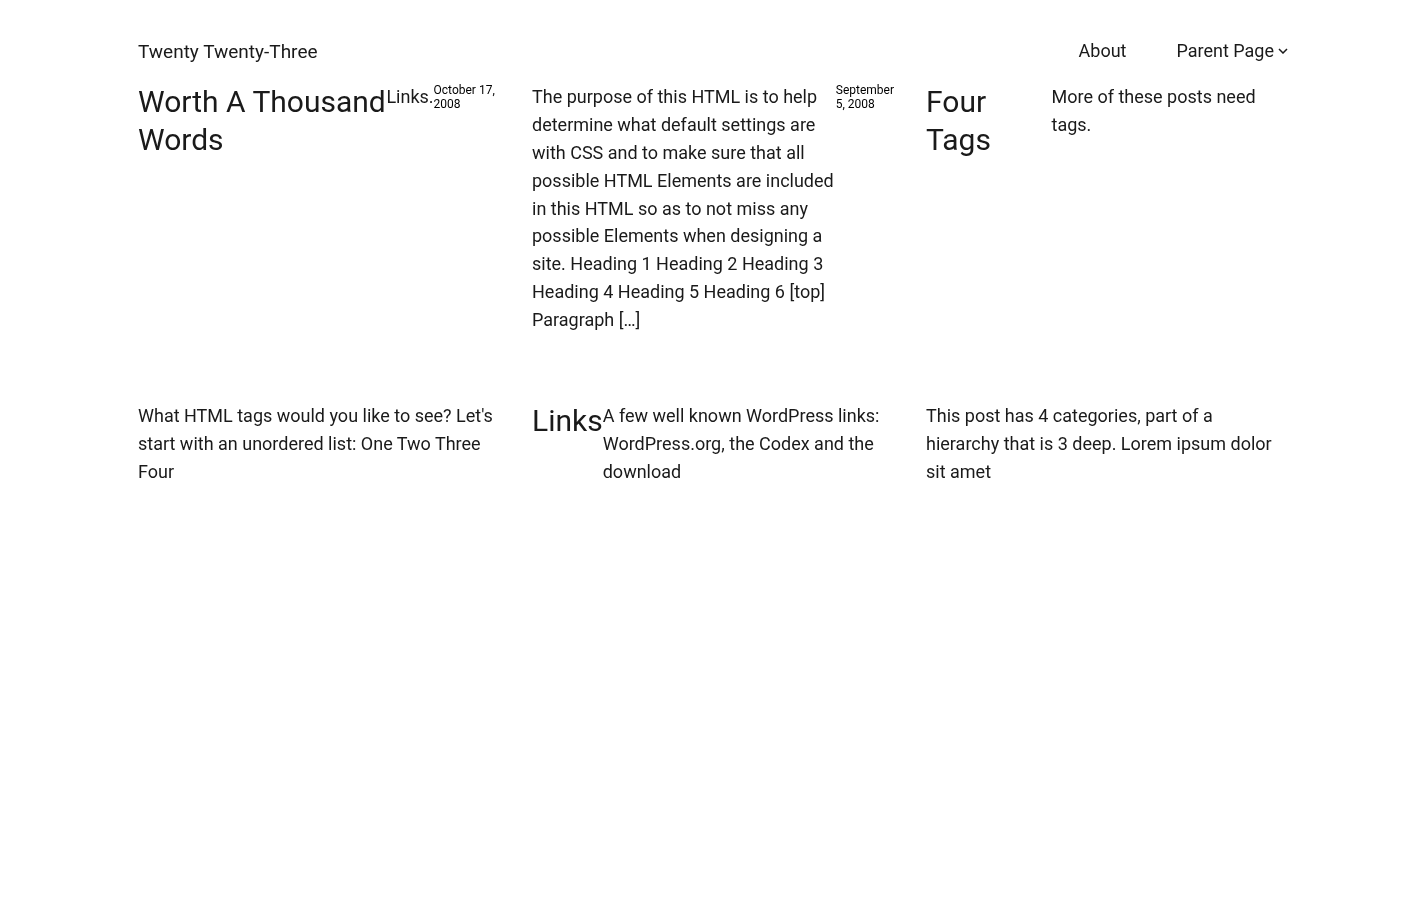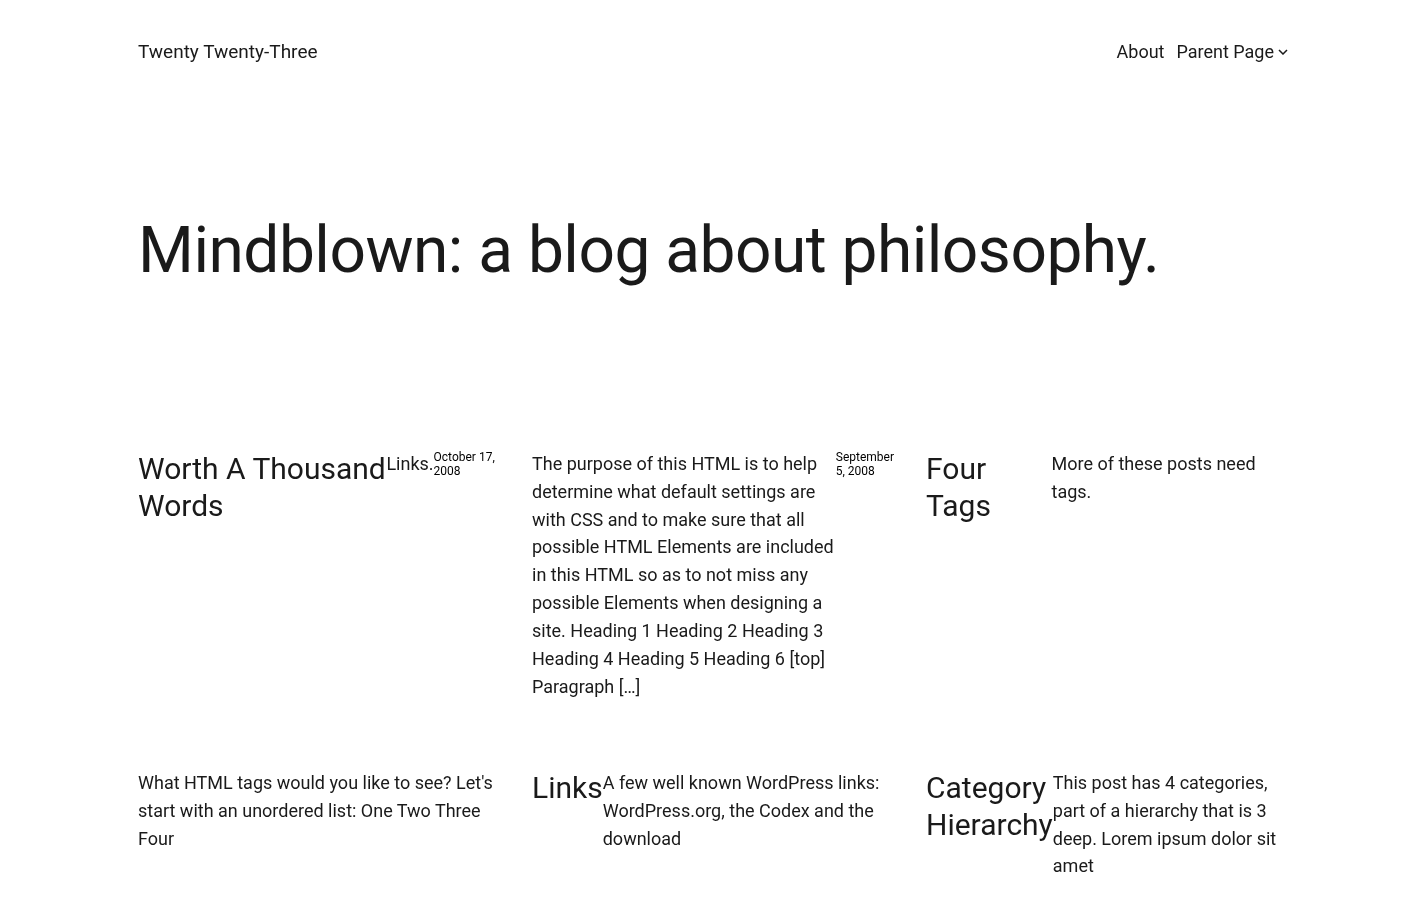--- a/index.html
+++ b/index.html
@@ -14,44 +14,45 @@
       width: 1426px;
     }
     .container {
       max-width: 1160px;
       margin: 0 auto;
       padding: 0 5px;
     }
     header {
       display: flex;
       justify-content: space-between;
-      align-items: center;
+      align-items: flex-start;
       padding: 40px 0 20px 0;
     }
     .site-title {
       font-size: 19px;
       font-weight: 400;
       color: #1a1a1a;
     }
     nav {
       display: flex;
       align-items: center;
-      gap: 12px;
+      gap: 22px;
     }
     .nav-link {
       font-size: 18px;
       color: #1a1a1a;
       text-decoration: none;
       cursor: pointer;
     }
     .nav-dropdown {
       display: flex;
       align-items: center;
       gap: 4px;
       cursor: pointer;
+      margin-left: 28px;
     }
     .chevron-icon {
       width: 10px;
       height: 10px;
       display: inline-flex;
       align-items: center;
     }
     .chevron-icon svg {
       width: 10px;
       height: 6px;
@@ -103,21 +104,20 @@
         <span class="nav-link">Parent Page</span>
         <span class="chevron-icon">
           <svg viewBox="0 0 10 6" fill="none">
               <path d="M1 1L5 5L9 1" stroke="#1a1a1a" stroke-width="1.5"></path>
             </svg>
         </span>
       </div>
     </nav>
   </header>
 
-  <h1 class="hero-heading">Mindblown: a blog about philosophy.</h1>
 
   <div class="posts-grid">
     <article class="post">
       <h2 class="post-title">Worth A Thousand Words</h2>
       <p class="post-excerpt">Links.</p>
       <span class="post-date">October 17, 2008</span>
     </article>
 
     <article class="post">
       <p class="post-excerpt">The purpose of this HTML is to help determine what default settings are with CSS and to make sure that all possible HTML Elements are included in this HTML so as to not miss any possible Elements when designing a site. Heading 1 Heading 2 Heading 3 Heading 4 Heading 5 Heading 6 [top] Paragraph […]</p>
@@ -134,18 +134,17 @@
       <span class="post-date"></span>
     </article>
 
     <article class="post">
       <h2 class="post-title">Links</h2>
       <p class="post-excerpt">A few well known WordPress links: WordPress.org, the Codex and the download</p>
       <span class="post-date"></span>
     </article>
 
     <article class="post">
-      <h2 class="post-title">Category Hierarchy</h2>
       <p class="post-excerpt">This post has 4 categories, part of a hierarchy that is 3 deep. Lorem ipsum dolor sit amet</p>
       <span class="post-date"></span>
     </article>
   </div>
 </div>
 
 </body></html>

